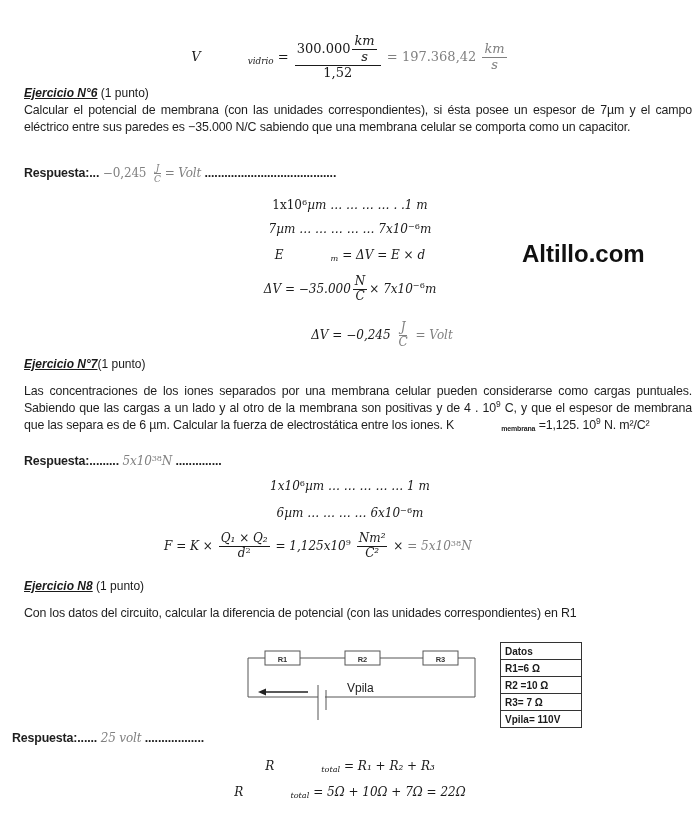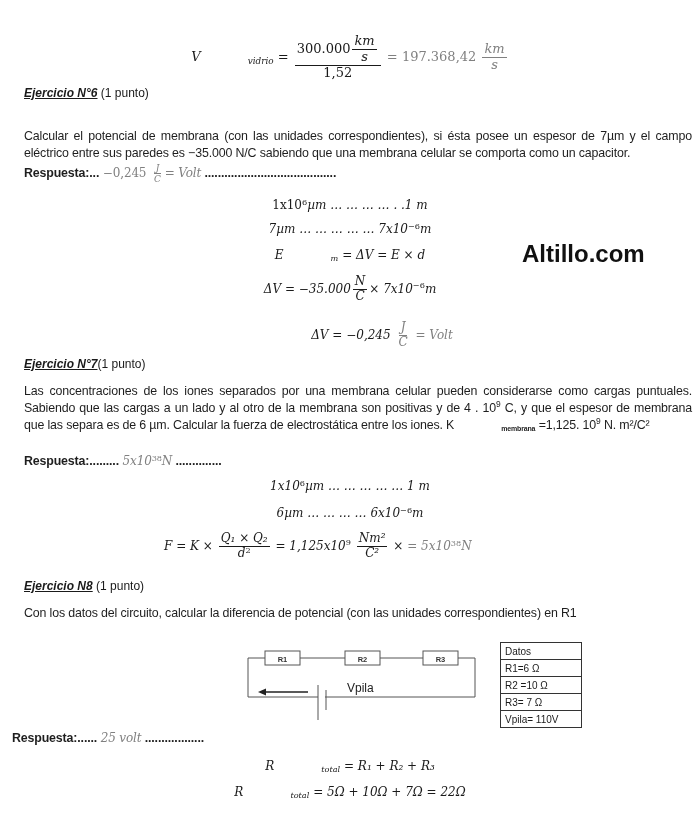--- a/index.html
+++ b/index.html
@@ -16,21 +16,21 @@
     .frac { display:inline-flex; flex-direction:column; align-items:center; vertical-align:middle; margin:0 2px; }
     .frac .num { border-bottom:1px solid #1a1a1a; padding:0 2px; line-height:1.15; }
     .frac .den { padding:0 2px; line-height:1.15; }
     .frac.gray .num { border-bottom-color:#808080; }
     .frac.small { font-size:9px; }
     sup { font-size:0.68em; vertical-align:0.55em; line-height:0; }
     sub { font-size:0.68em; vertical-align:-0.3em; line-height:0;margin-left:47px; }
     .watermark { font-family:"Liberation Sans", sans-serif; font-size:24px; color:#111; }
     .para { left:24px; width:668px; text-align:justify; line-height:17px; }
     .datos-table { border-collapse:collapse; font-family:"Liberation Sans", sans-serif; font-size:10px; }
-    .datos-table td { border:1px solid #333; padding:1px 4px; height:14px; width:72px; }
+    .datos-table td { border:1px solid #333; padding:1px 4px; height:14px; width:72px;font-weight:bold; }
   </style>
 </head>
 <body>
 
 <div class="abs center math" style="top:34px; font-size:13px;">
   <i>V</i><sub><i>vidrio</i></sub>
   =
   <span class="frac">
     <span class="num"><span>300.000</span><span class="frac">
           <i class="num">km</i>
@@ -41,21 +41,21 @@
   <span class="gray">= <span>197.368,42</span></span>
   <span class="frac gray">
       <i class="num">km</i>
       <i class="den">s</i>
     </span>
 </div>
 
 <div class="abs heading" style="left:24px; top:86px;">
   <span class="h">Ejercicio N°6</span><span> (1 punto)</span>
 </div>
-<div class="abs txt para" style="top:128px;">Calcular el potencial de membrana (con las unidades correspondientes), si ésta posee un espesor de 7µm y el campo eléctrico entre sus paredes es −35.000 N/C sabiendo que una membrana celular se comporta como un capacitor.</div>
+<div class="abs txt para" style="top:102px;">Calcular el potencial de membrana (con las unidades correspondientes), si ésta posee un espesor de 7µm y el campo eléctrico entre sus paredes es −35.000 N/C sabiendo que una membrana celular se comporta como un capacitor.</div>
 
 <div class="abs txt" style="left:24px; top:163px;">
   <span class="resp-label">Respuesta:...</span><span class="math gray"> −0,245 </span><span class="frac small gray math">
       <i class="num">J</i>
       <i class="den">C</i>
     </span><span class="math gray"><i>= Volt</i></span><span class="resp-label"> ........................................</span>
 </div>
 
 <div class="abs center math" style="top:198px;">
   <span>1x10</span><sup>6</sup><i>µm … … … … . .1 m</i>

